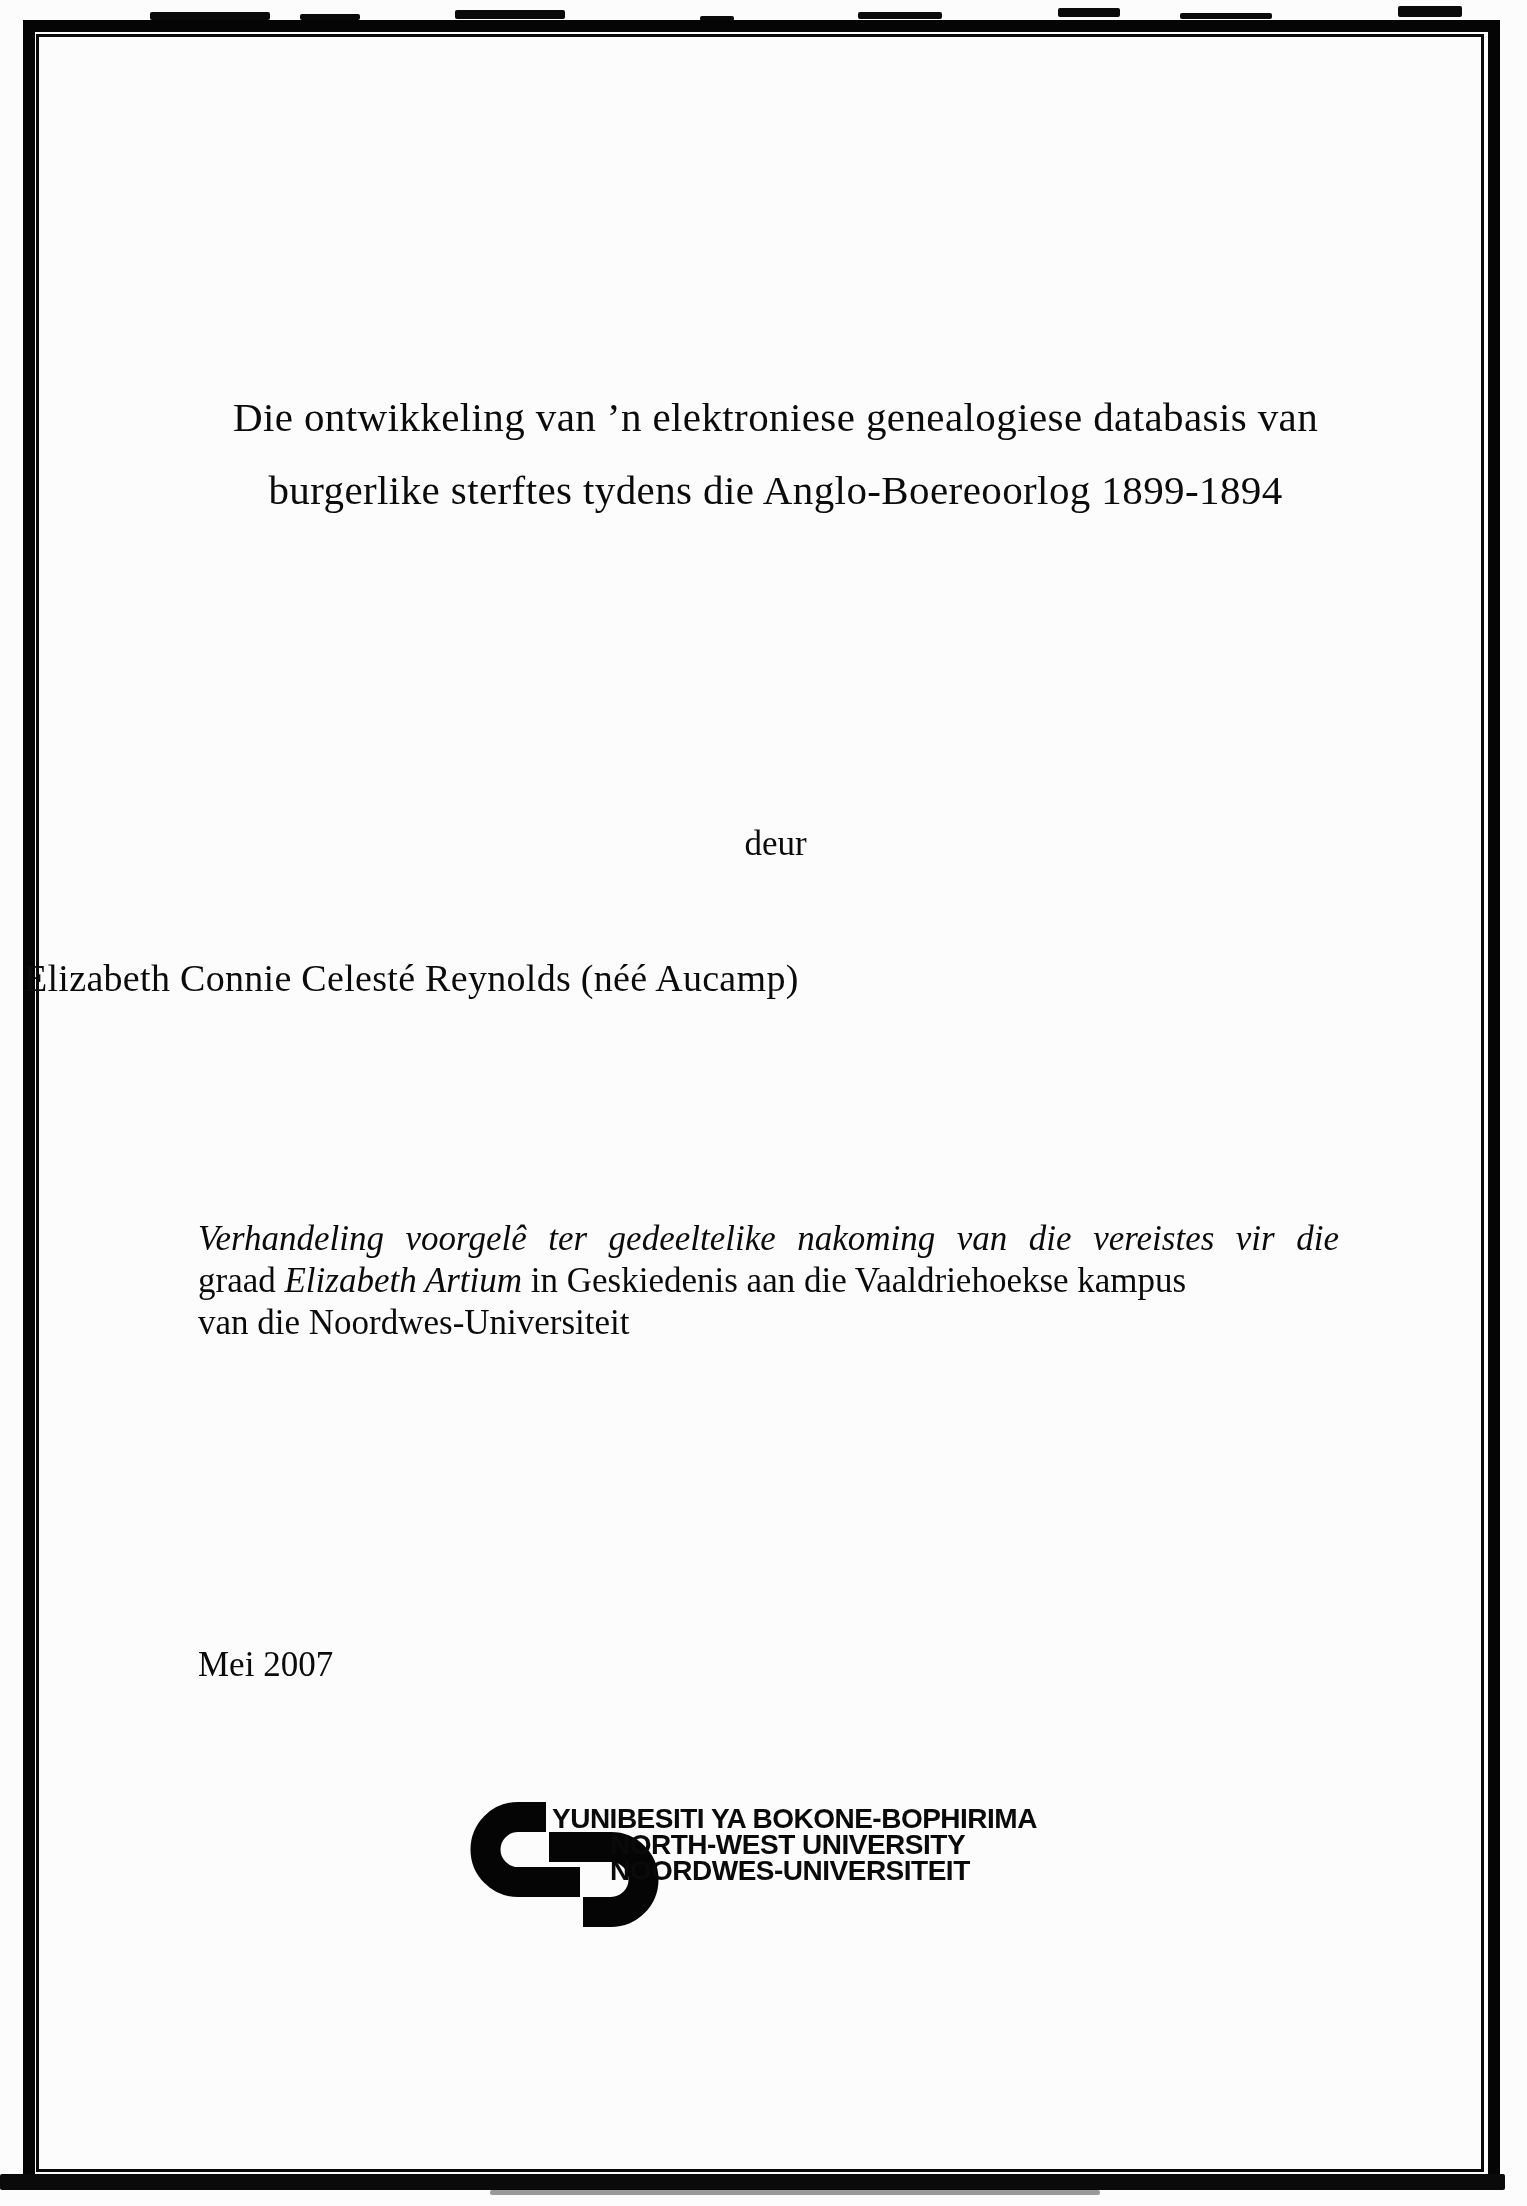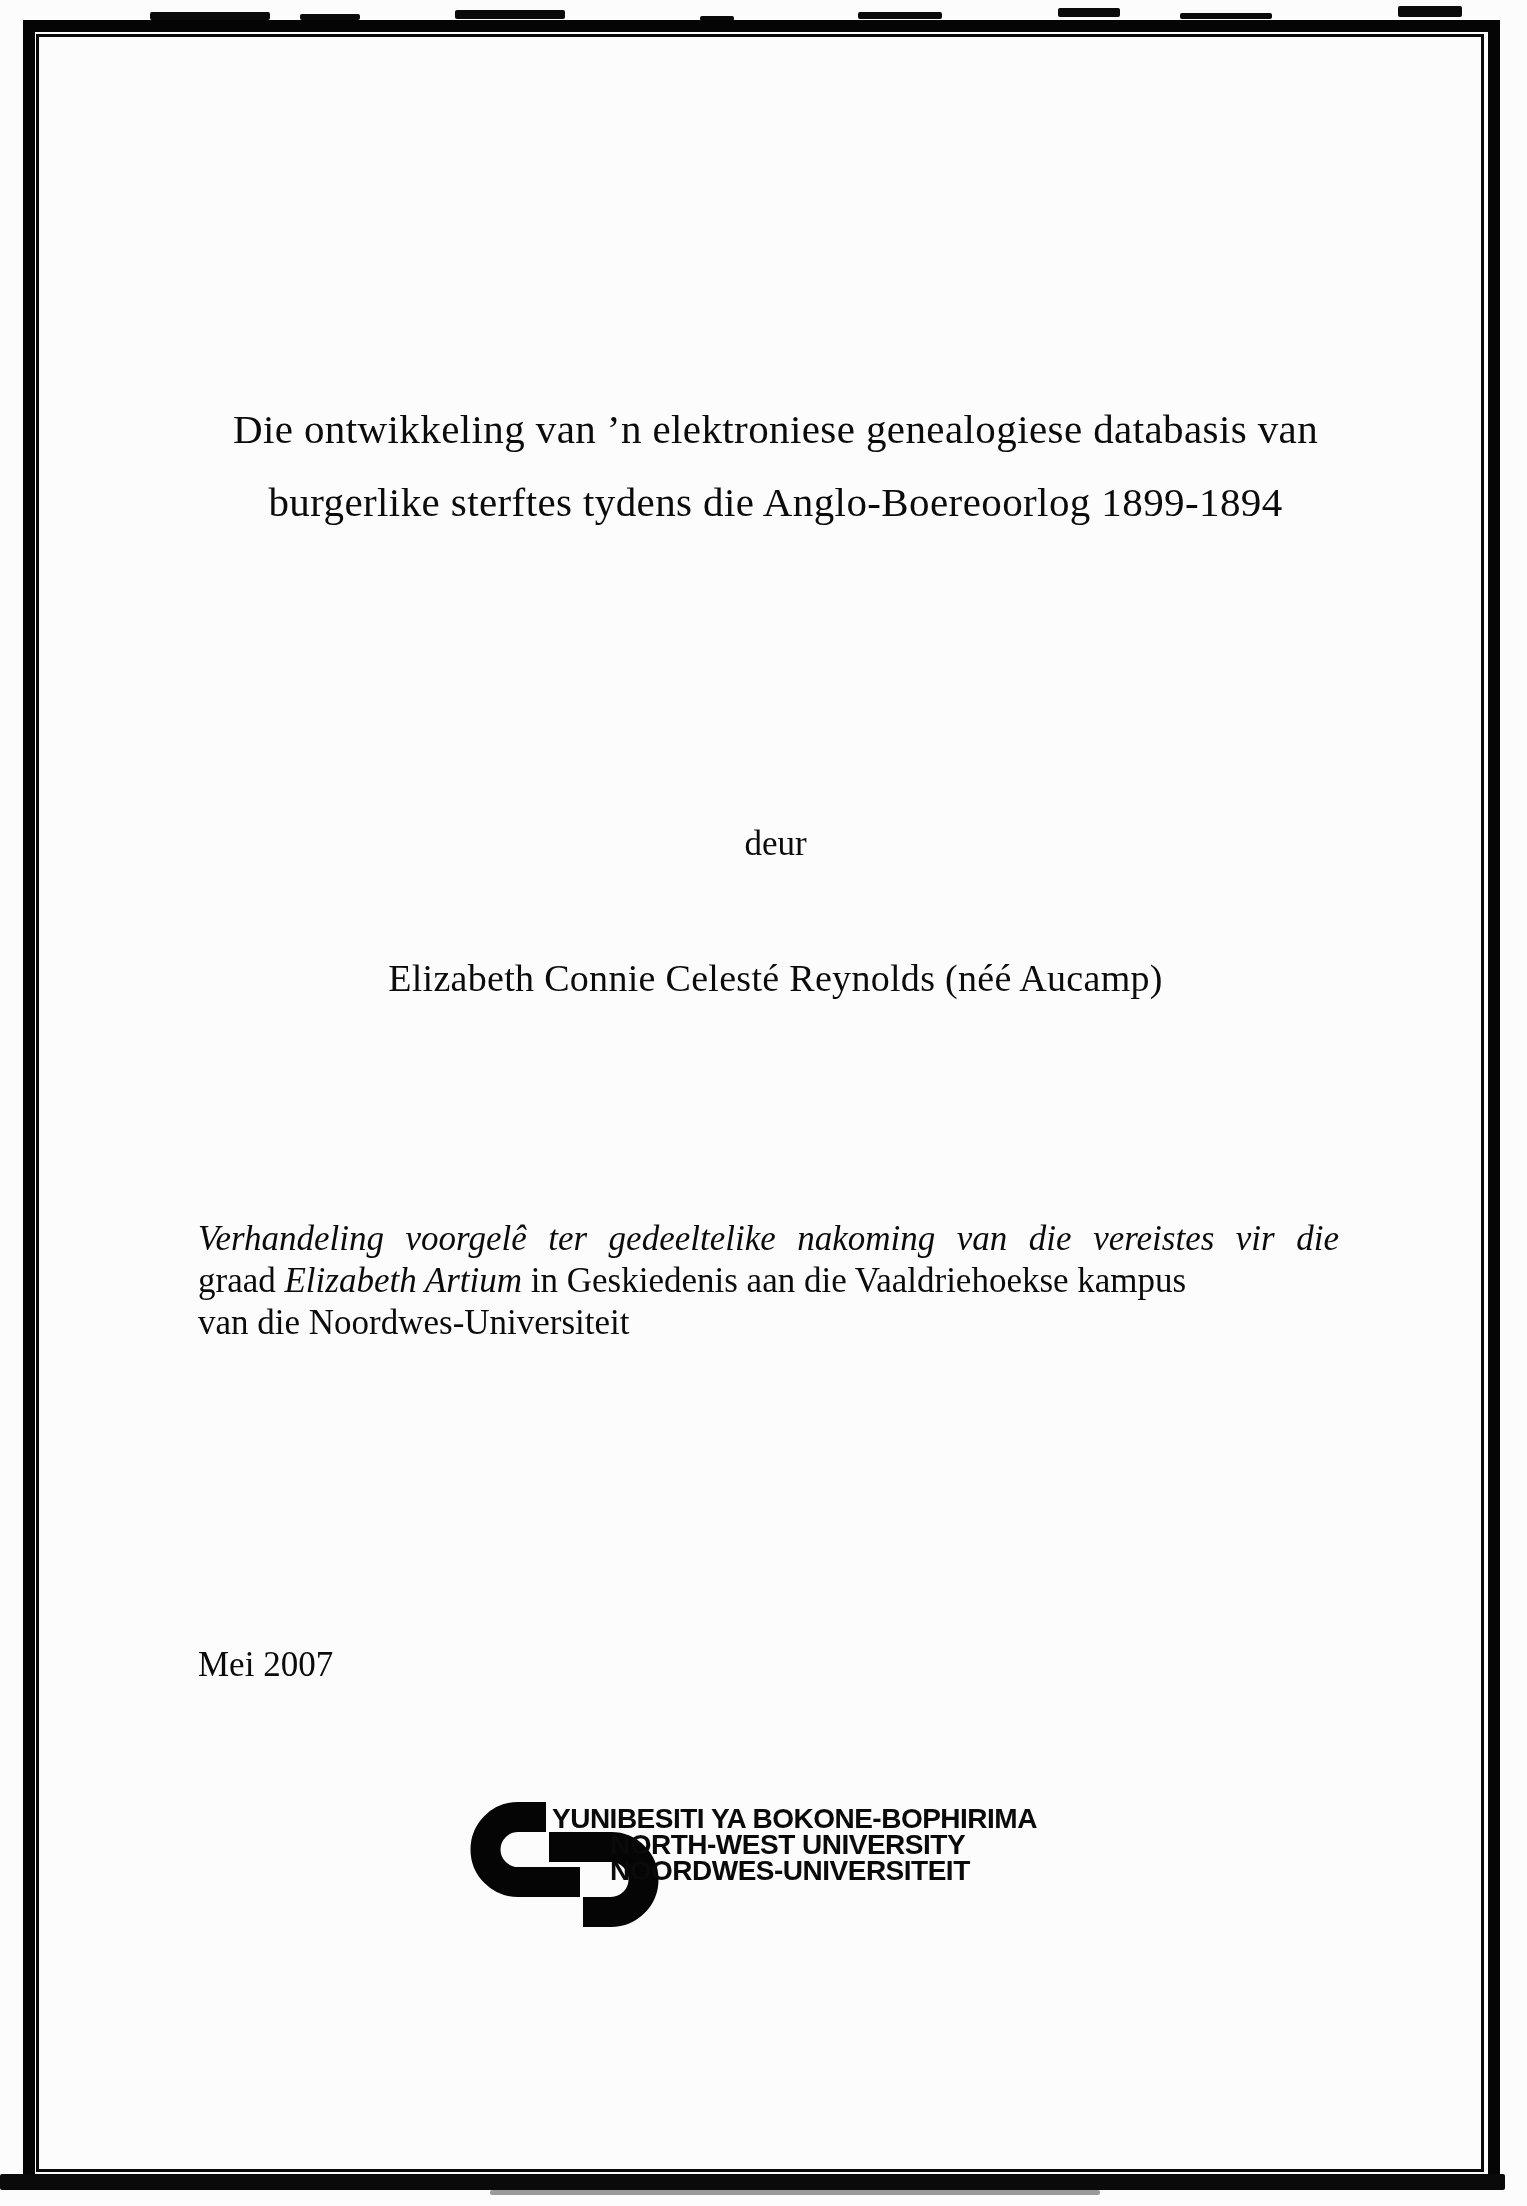--- a/index.html
+++ b/index.html
@@ -22,39 +22,39 @@
     position: absolute;
     left: 36px; top: 34px; right: 43px; bottom: 34px;
     border: 3px solid #090909;
   }
   
   .smudge { position: absolute; background: #0a0a0a; border-radius: 2px; }
   .smudge.gray { background: #9a9a9a; }
 
   .title {
     position: absolute;
-    left: 24px; right: 0; top: 393px;
+    left: 24px; right: 0; top: 381px;
     margin: 0;
     font-size: 41px;
     font-weight: normal;
     line-height: 73px;
     text-align: center;
     letter-spacing: 0.4px;
   }
   .byline {
     position: absolute;
     left: 24px; right: 0; top: 824px;
     font-size: 35px;
     text-align: center;
   }
   .author {
     position: absolute;
     left: 24px; right: 0; top: 956px;
     font-size: 38px;
-    text-align: center;
+    text-align: left;
     letter-spacing: 0.3px;
   }
   .statement {
     position: absolute;
     left: 198px; top: 1218px;
     width: 1141px;
     font-size: 35px;
     line-height: 42px;
   }
   .statement .just {

